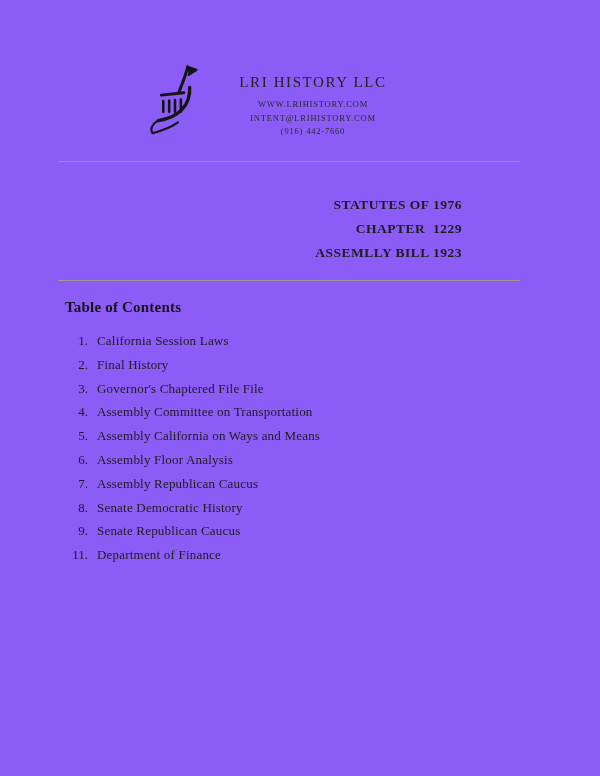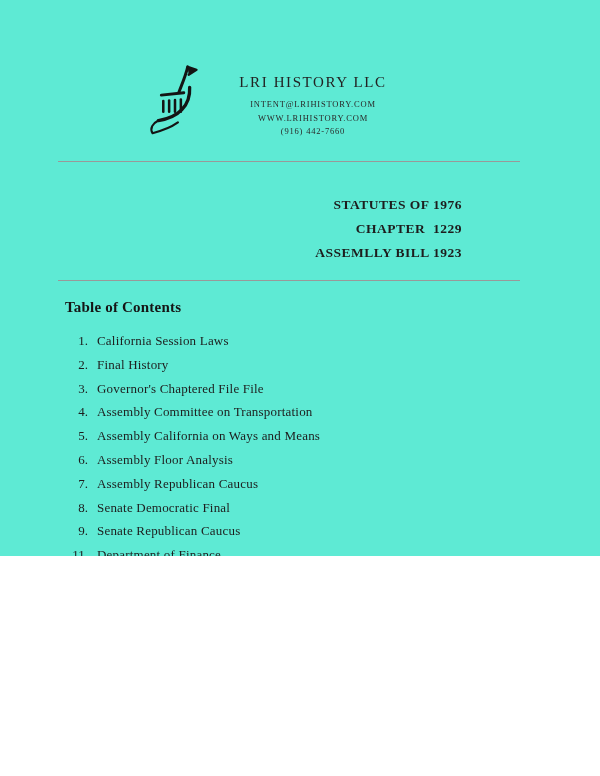--- a/index.html
+++ b/index.html
@@ -5,22 +5,22 @@
   * { margin: 0; padding: 0; box-sizing: border-box; }
   html, body { background: #ffffff; }
   body {
     font-family: "Liberation Serif", "DejaVu Serif", serif;
     color: #1c1c1c;
     -webkit-font-smoothing: antialiased;
   }
   .page {
     position: relative;
     width: 600px;
-    height: 556px;
-    background: #5eead4;
+    height: 776px;
+    background: #8b5cf6;
     overflow: hidden;
   }
 
   
   .letterhead {
     display: flex;
     align-items: flex-start;
     padding-top: 60px;
     padding-left: 143px;
     gap: 16px;
@@ -118,22 +118,22 @@
           <path d="M32 41 L32 53" stroke-width="2.6"></path>
           <path d="M38 40.5 L38 53" stroke-width="2.6"></path>
 
           <path d="M47 28 C48 46 36 59 15 62" stroke-width="3.4"></path>
           <path d="M15 62 C9 65 6 70 9 75 C17 73 28 69 35 64" stroke-width="2.2"></path>
         </g>
       </svg>
     </div>
     <div class="letterhead-text">
       <div class="company">LRI HISTORY LLC</div>
+      <div class="contact">WWW.LRIHISTORY.COM</div>
       <div class="contact">INTENT@LRIHISTORY.COM</div>
-      <div class="contact">WWW.LRIHISTORY.COM</div>
       <div class="contact">(916) 442-7660</div>
     </div>
   </header>
 
   <hr class="rule rule-1">
 
   <section class="bill-info">
     <div class="bill-line">STATUTES OF 1976</div>
     <div class="bill-line">CHAPTER  1229</div>
     <div class="bill-line">ASSEMLLY BILL 1923</div>
@@ -167,21 +167,21 @@
     <li class="toc-item">
       <span class="toc-num">6.</span>
       <span class="toc-label">Assembly Floor Analysis</span>
     </li>
     <li class="toc-item">
       <span class="toc-num">7.</span>
       <span class="toc-label">Assembly Republican Caucus</span>
     </li>
     <li class="toc-item">
       <span class="toc-num">8.</span>
-      <span class="toc-label">Senate Democratic Final</span>
+      <span class="toc-label">Senate Democratic History</span>
     </li>
     <li class="toc-item">
       <span class="toc-num">9.</span>
       <span class="toc-label">Senate Republican Caucus</span>
     </li>
     <li class="toc-item">
       <span class="toc-num">11.</span>
       <span class="toc-label">Department of Finance</span>
     </li>
   </ol>

